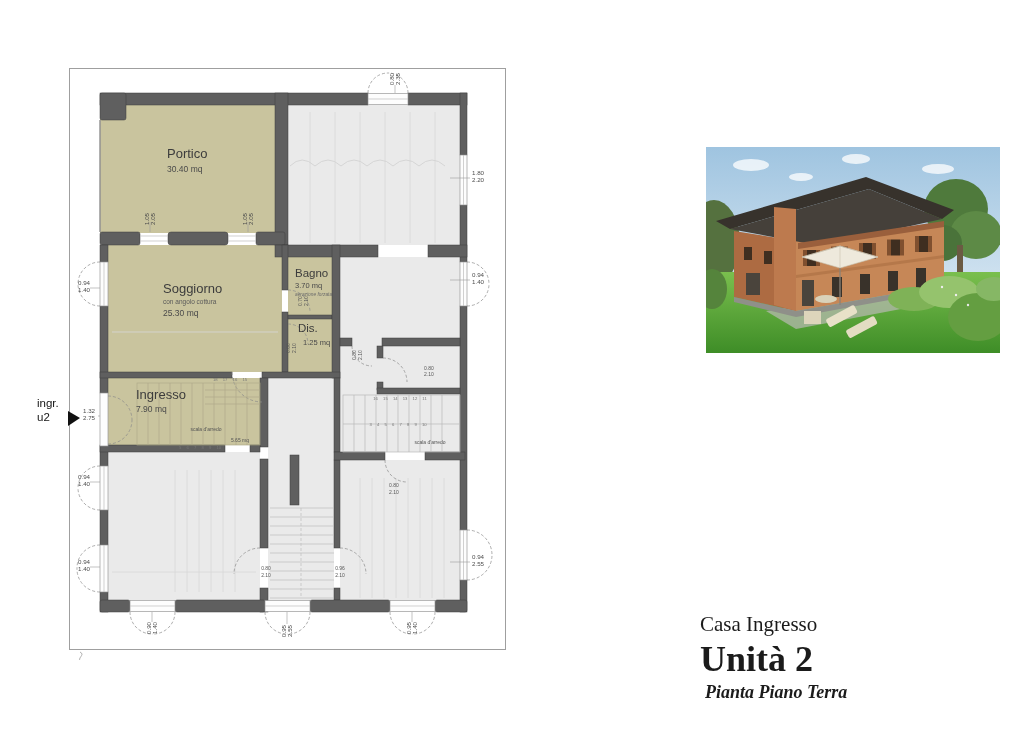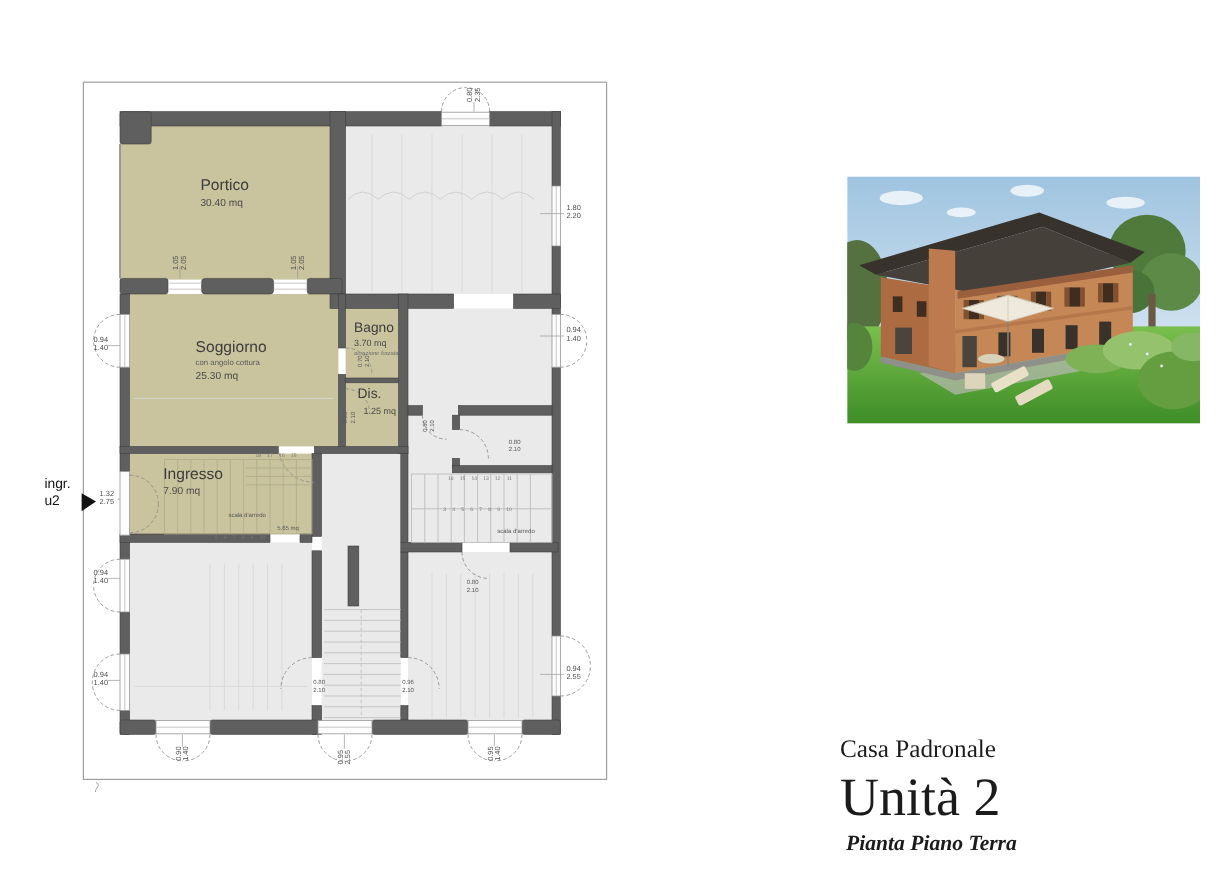--- a/index.html
+++ b/index.html
@@ -3,21 +3,21 @@
 <meta charset="utf-8">
 <style>
   html,body{margin:0;padding:0;background:#fff;}
   body{width:1017px;height:736px;position:relative;overflow:hidden;
        font-family:"Liberation Sans",sans-serif;}
   #plan-svg{position:absolute;left:30px;top:60px;width:490px;height:600px;}
   #photo-svg{position:absolute;left:706px;top:147px;width:294px;height:206px;}
   .title-block{position:absolute;left:700px;top:612px;width:310px;
                font-family:"Liberation Serif",serif;color:#1b1b1b;}
   .title-block .project{font-size:21px;margin:0;font-weight:400;}
-  .title-block .unit{font-size:45px;margin:1px 0 0 0;font-weight:400;}
+  .title-block .unit{font-size:36px;margin:1px 0 0 0;font-weight:700;}
   .title-block .subtitle{font-size:18px;font-style:italic;margin:2px 0 0 5px;font-weight:700;}
   text{font-family:"Liberation Sans",sans-serif;fill:#4d4d4d;}
   .room-name{font-size:13px;fill:#3c3c3c;}
   .room-name-sm{font-size:11.5px;fill:#3c3c3c;}
   .room-area{font-size:8.5px;fill:#4a4a4a;}
   .room-area-sm{font-size:7.5px;fill:#4a4a4a;}
   .room-note{font-size:6.5px;fill:#5a5a5a;}
   .tiny-note{font-size:4.8px;font-style:italic;fill:#6a6a6a;}
   .dim{font-size:6.2px;fill:#4d4d4d;}
   .doordim{font-size:5px;fill:#585858;}
@@ -354,16 +354,16 @@
     <ellipse cx="272" cy="170" rx="30" ry="24" fill="#649e41"></ellipse>
     <ellipse cx="288" cy="142" rx="18" ry="12" fill="#86b765"></ellipse>
     <ellipse cx="6" cy="142" rx="15" ry="20" fill="#55843c"></ellipse>
     <circle cx="236" cy="140" r="1.2" fill="#eeeeee"></circle>
       <circle cx="250" cy="148" r="1.2" fill="#eeeeee"></circle>
     <circle cx="262" cy="158" r="1.2" fill="#e8e8e8"></circle>
   </g>
 </svg>
 
 <div class="title-block">
-  <p class="project">Casa Padronale</p>
+  <p class="project">Casa Ingresso</p>
   <p class="unit">Unità 2</p>
   <p class="subtitle">Pianta Piano Terra</p>
 </div>
 
 </body></html>

